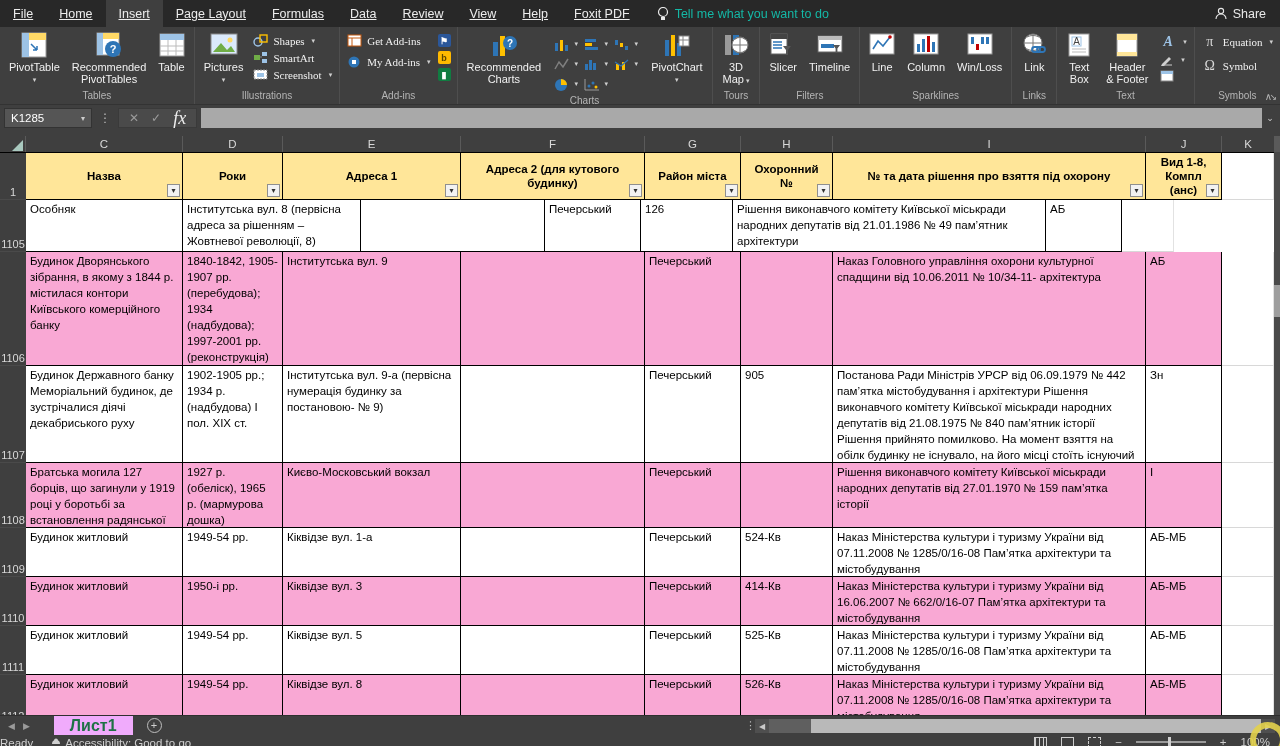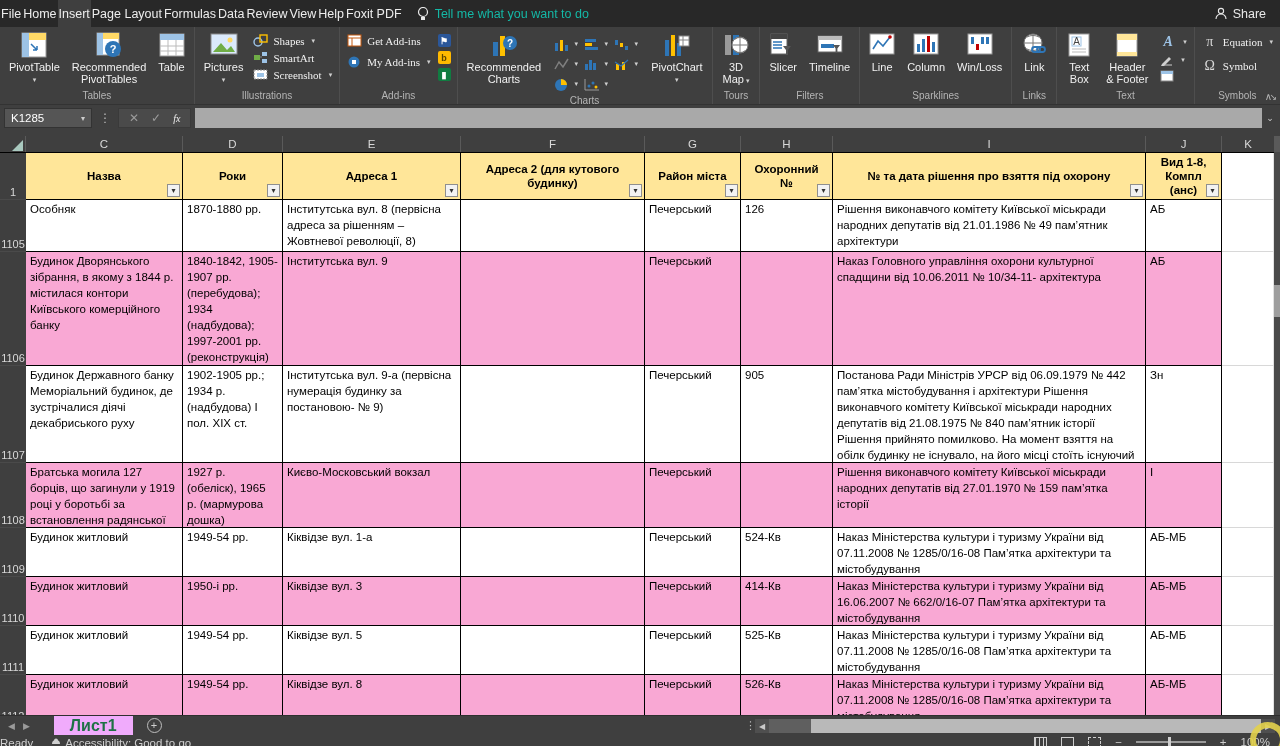--- a/index.html
+++ b/index.html
@@ -2,21 +2,21 @@
 <html><head>
 <meta charset="utf-8">
 <style>
   * { box-sizing: border-box; margin: 0; padding: 0; }
   html,body { width:1280px; height:746px; overflow:hidden; }
   body { font-family:"Liberation Sans", sans-serif; background:#3f3f3f; position:relative; }
   .app { position:absolute; inset:0; width:1280px; height:746px; overflow:hidden; }
 
   
   .tabstrip { height:27px; background:#282828; display:flex; align-items:stretch; color:#ededed; font-size:12.5px; }
-  .rtab { padding:0 1px; display:flex; align-items:center; cursor:default; white-space:nowrap; }
+  .rtab { padding:0 13px; display:flex; align-items:center; cursor:default; white-space:nowrap;text-decoration:underline; }
   .rtab.active { background:#3f3f3f; }
   .tellme { display:flex; align-items:center; gap:6px; margin-left:14px; color:#14b8a6; }
   .spacer { flex:1; }
   .share { display:flex; align-items:center; gap:5px; padding:0 14px; color:#e8e8e8; }
 
   
   .ribbon { height:78px; background:#3f3f3f; display:flex; align-items:stretch; border-bottom:1px solid #333; position:relative; }
   .rgroup { display:flex; flex-direction:column; border-right:1px solid #4e4e4e; padding:0 3px; }
   .rbuttons { display:flex; align-items:flex-start; flex:1; padding-top:3px; }
   .rglabel { text-align:center; font-size:10px; color:#b5b5b5; padding:1px 6px 3px; white-space:nowrap; }
@@ -33,21 +33,21 @@
   .launcher { position:absolute; right:3px; bottom:2px; font-size:9px; color:#b5b5b5; }
   .collapse-ribbon { position:absolute; right:8px; bottom:2px; font-size:10px; color:#b5b5b5; }
   .glyph-ic { color:#d8d8d8; font-size:14px; width:16px; text-align:center; }
 
   
   .fbar { height:26px; background:#3f3f3f; display:flex; align-items:center; padding:0 2px; }
   .namebox { width:88px; height:20px; background:#555; border:1px solid #333; color:#fff; font-size:11.5px; display:flex; align-items:center; padding:0 6px; margin-left:2px; }
   .namebox .nbcaret { margin-left:auto; font-size:8px; color:#ccc; }
   .fbdots { color:#bdbdbd; padding:0 7px; font-size:12px; }
   .fbtns { height:20px; background:#4a4a4a; border:1px solid #3a3a3a; display:flex; align-items:center; gap:12px; padding:0 10px; color:#9b9b9b; font-size:12px; }
-  .fx { color:#eee; font-style:italic; font-family:"Liberation Serif", serif; font-size:10px; }
+  .fx { color:#eee; font-style:italic; font-family:"Liberation Serif", serif; font-size:18px; }
   .finput { flex:1; height:20px; background:#a9a9a9; margin-left:4px; display:flex; align-items:center; padding:0 6px; font-size:11.5px; color:#111; }
   .fexpand { width:16px; text-align:center; color:#cfcfcf; font-size:9px; }
   .fgap { height:5px; background:#3f3f3f; }
 
   
   .gridwrap { position:relative; height:579px; }
   .colhead { height:16px; display:flex; background:#3f3f3f; }
   .selall { width:26px; position:relative; border-right:1px solid #5a5a5a; }
   .selall .tri { position:absolute; right:2px; bottom:1px; width:0; height:0; border-left:11px solid transparent; border-bottom:11px solid #a9c9bf; }
   .collet { color:#d9d9d9; font-size:11.5px; display:flex; align-items:center; justify-content:center; border-right:1px solid #5a5a5a; }
@@ -586,21 +586,20 @@
             <span class="filterbtn">▾</span>
           </div>
         <div class="cell kcell wK"></div>
       </div>
 
       <div>
 
           <div class="trow" style="height: 52px;">
             <div class="rownum">1105</div>
             <div class="cell dcell wC">Особняк</div>
-            <div class="cell dcell wD">1870-1880 рр.</div>
             <div class="cell dcell wE">Інститутська вул. 8 (первісна адреса за рішенням – Жовтневої революції, 8)</div>
             <div class="cell dcell wF"></div>
             <div class="cell dcell wG">Печерський</div>
             <div class="cell dcell wH">126</div>
             <div class="cell dcell wI">Рішення виконавчого комітету Київської міськради народних депутатів від 21.01.1986 № 49 пам’ятник архітектури</div>
             <div class="cell dcell wJ">АБ</div>
             <div class="cell kcell wK"></div>
           </div>
 
           <div class="trow shade" style="height: 114px;">

